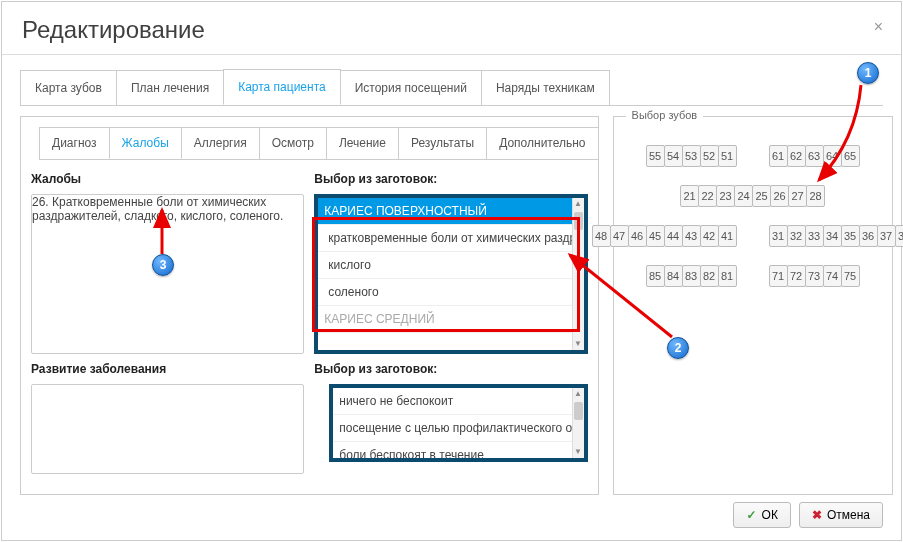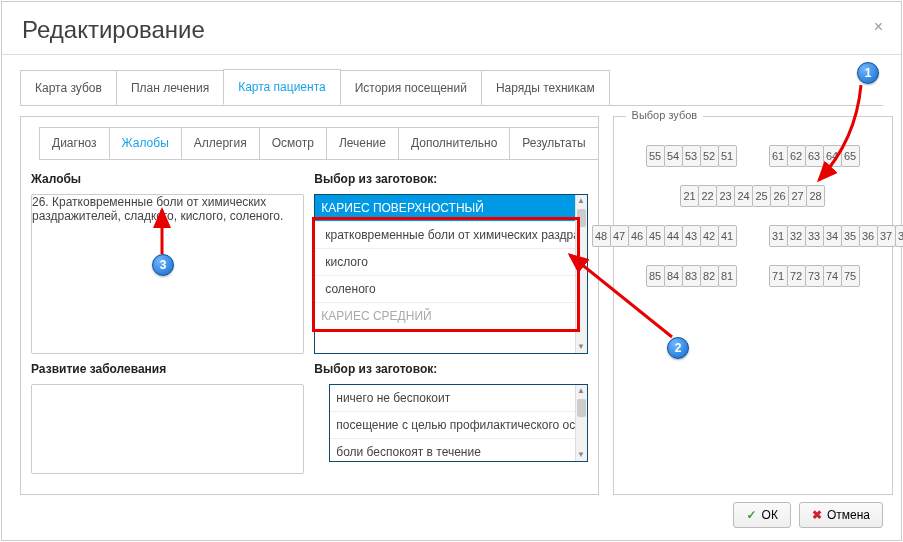--- a/index.html
+++ b/index.html
@@ -15,21 +15,21 @@
     .content-row { display: flex; margin: 10px 18px 0; gap: 14px; }
     .left-pane { flex: 1; border: 1px solid #ccc; padding: 0; position: relative; }
     .sub-tabs { display: flex; margin: 10px 0 0 18px; border-bottom: 1px solid #ccc; }
     .sub-tab { padding: 8px 12px; border: 1px solid #ccc; border-bottom: none; font-size: 12px; color: #555; cursor: pointer; margin-right: -1px; background: #fff; }
     .sub-tab.active { color: #1aa3e8; border-bottom: 1px solid #fff; position: relative; z-index: 2; }
     .columns { display: flex; gap: 10px; padding: 10px; }
     .col { flex: 1; display: flex; flex-direction: column; gap: 6px; }
     .col-label { font-size: 12px; font-weight: bold; color: #222; padding: 2px 0; }
     .textbox { border: 1px solid #ccc; font-size: 12px; color: #444; height: 160px; overflow: auto; background: #fff; border-radius: 2px; }
     .textbox.small { height: 90px; }
-    .listbox { border: 1px solid #0c4a6e; font-size: 12px; height: 160px; overflow: hidden; position: relative; }
+    .listbox { border: 4px solid #0c4a6e; font-size: 12px; height: 160px; overflow: hidden; position: relative; }
     .listbox.small { height: 78px; margin-left: 15px; }
     .listbox .inner { position:absolute; top:0; left:0; right:12px; bottom:0; overflow:hidden; }
     .li { padding: 6px 6px; border-bottom: 1px solid #eee; color: #444; white-space: nowrap; overflow: hidden; text-overflow: clip; cursor: pointer; }
     .li.sel { background: #0099e6; color: #fff; }
     .li.sub { padding-left: 10px; }
     .li.dim { color: #aaa; }
     .scroll { position:absolute; top:0; right:0; bottom:0; width:12px; background:#f2f2f2; border-left:1px solid #ddd; }
     .scroll .up, .scroll .down { height:12px; text-align:center; font-size:8px; line-height:12px; color:#888; cursor:pointer; }
     .scroll .thumb { position:absolute; top:14px; left:1px; right:1px; height:18px; background:#ccc; border-radius:2px; }
     .redbox { position:absolute; border:3px solid #e80000; pointer-events:none; }
@@ -65,22 +65,22 @@
 
   <div class="content-row">
     <div class="left-pane-outer">
       <div class="left-pane" style="padding-bottom:10px;">
         <div class="sub-tabs" id="sub-tabs">
             <div class="sub-tab">Диагноз</div>
             <div class="sub-tab active">Жалобы</div>
             <div class="sub-tab">Аллергия</div>
             <div class="sub-tab">Осмотр</div>
             <div class="sub-tab">Лечение</div>
+            <div class="sub-tab">Результаты</div>
             <div class="sub-tab">Дополнительно</div>
-            <div class="sub-tab">Результаты</div>
           </div>
 
         <div class="columns">
           <div class="col">
             <div class="col-label">Жалобы</div>
             <div class="textbox" style="position:relative;">26. Кратковременные боли от химических раздражителей, сладкого, кислого, соленого.</div>
             <div class="col-label">Развитие заболевания</div>
             <div class="textbox small"></div>
           </div>
           <div class="col" style="position:relative;">

